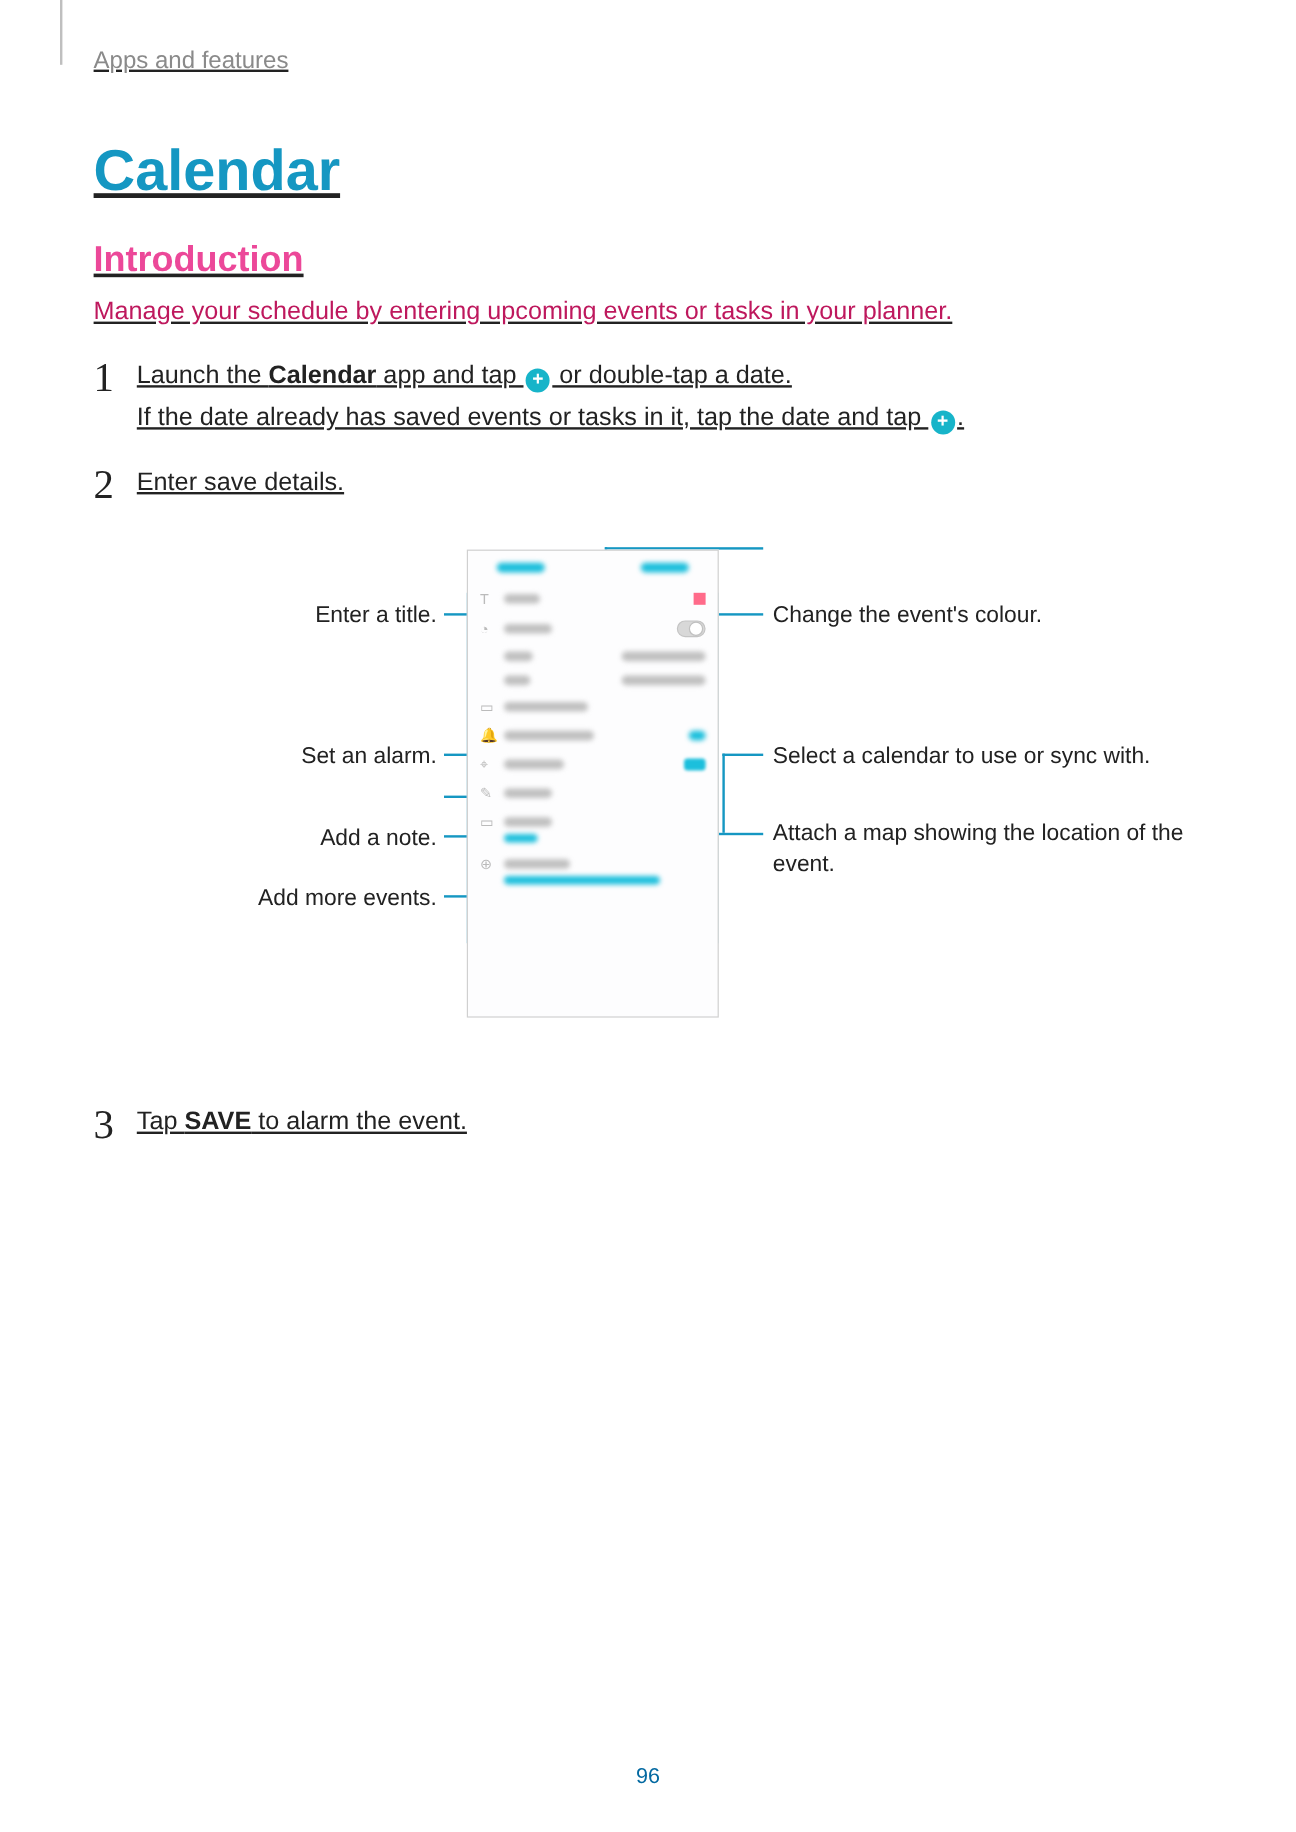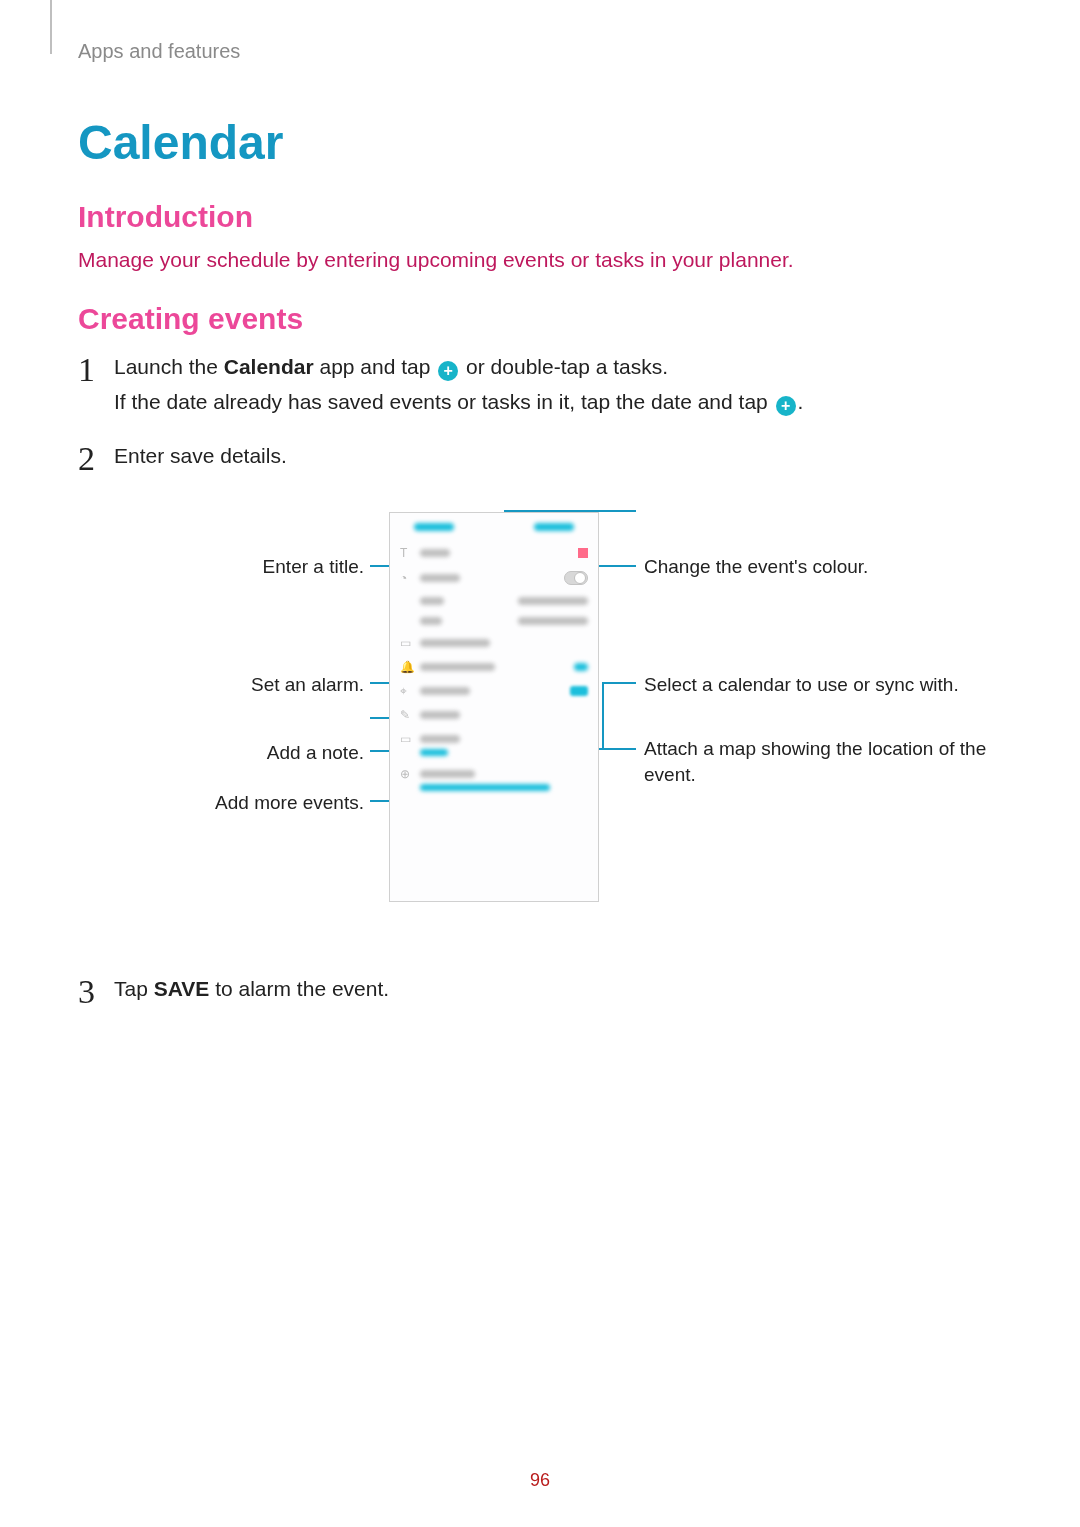--- a/index.html
+++ b/index.html
@@ -8,20 +8,21 @@
     background: #fff;
     font-family: "Segoe UI", "Helvetica Neue", Arial, sans-serif;
     color: #222;
   }
   .page {
     width: 1080px;
     height: 1527px;
     position: relative;
     box-sizing: border-box;
     padding: 40px 49px 0 78px;
+    text-decoration: underline;
   }
   .vline {
     position: absolute;
     left: 50px;
     top: 0;
     width: 2px;
     height: 54px;
     background: #bfbfbf;
   }
   .breadcrumb {
@@ -143,41 +144,40 @@
   .line-blue{
     position:absolute;
     background:#1597c2;
   }
   .pagenum {
     position: absolute;
     bottom: 36px;
     left: 0; right: 0;
     text-align: center;
     font-size: 18px;
-    color: #b91c1c;
+    color: #0369a1;
   }
 </style>
 </head>
 <body>
 
 <div class="page">
   <div class="vline"></div>
   <div class="breadcrumb">Apps and features</div>
 
   <h1>Calendar</h1>
 
   <h2>Introduction</h2>
   <p class="intro">Manage your schedule by entering upcoming events or tasks in your planner.</p>
 
-  <h2>Creating events</h2>
 
   <ol class="steps">
     <li>
       <span class="num">1</span>
-      <span>Launch the </span><strong>Calendar</strong><span> app and tap </span><span class="plus-badge">+</span><span> or double-tap a tasks.</span>
+      <span>Launch the </span><strong>Calendar</strong><span> app and tap </span><span class="plus-badge">+</span><span> or double-tap a date.</span>
       <br>
       <span>If the date already has saved events or tasks in it, tap the date and tap </span><span class="plus-badge">+</span><span>.</span>
     </li>
 
     <li>
       <span class="num">2</span>
       <span>Enter save details.</span>
 
       
       <div class="figure">

